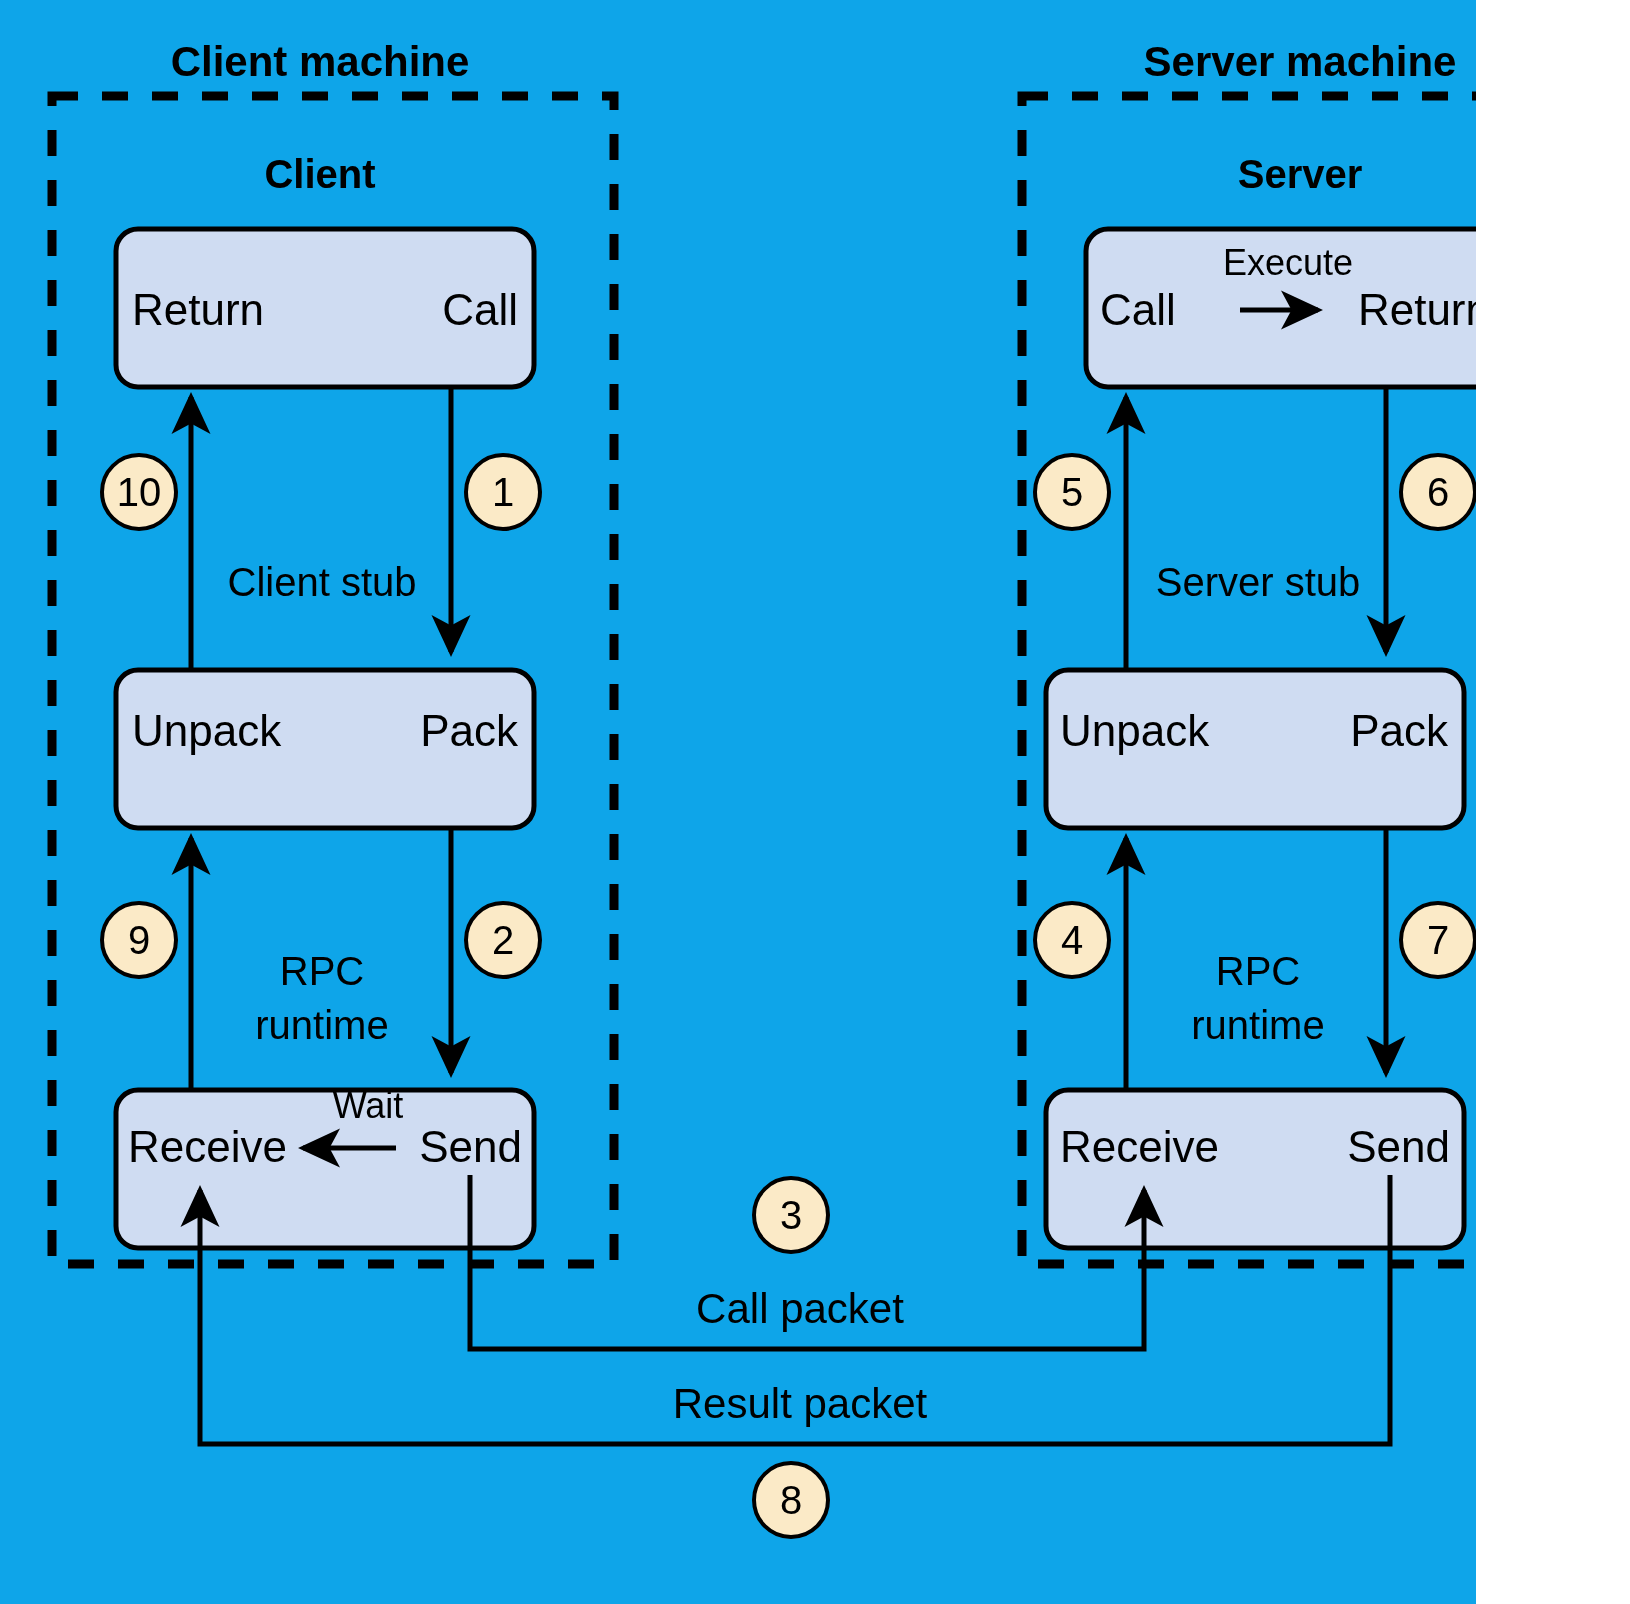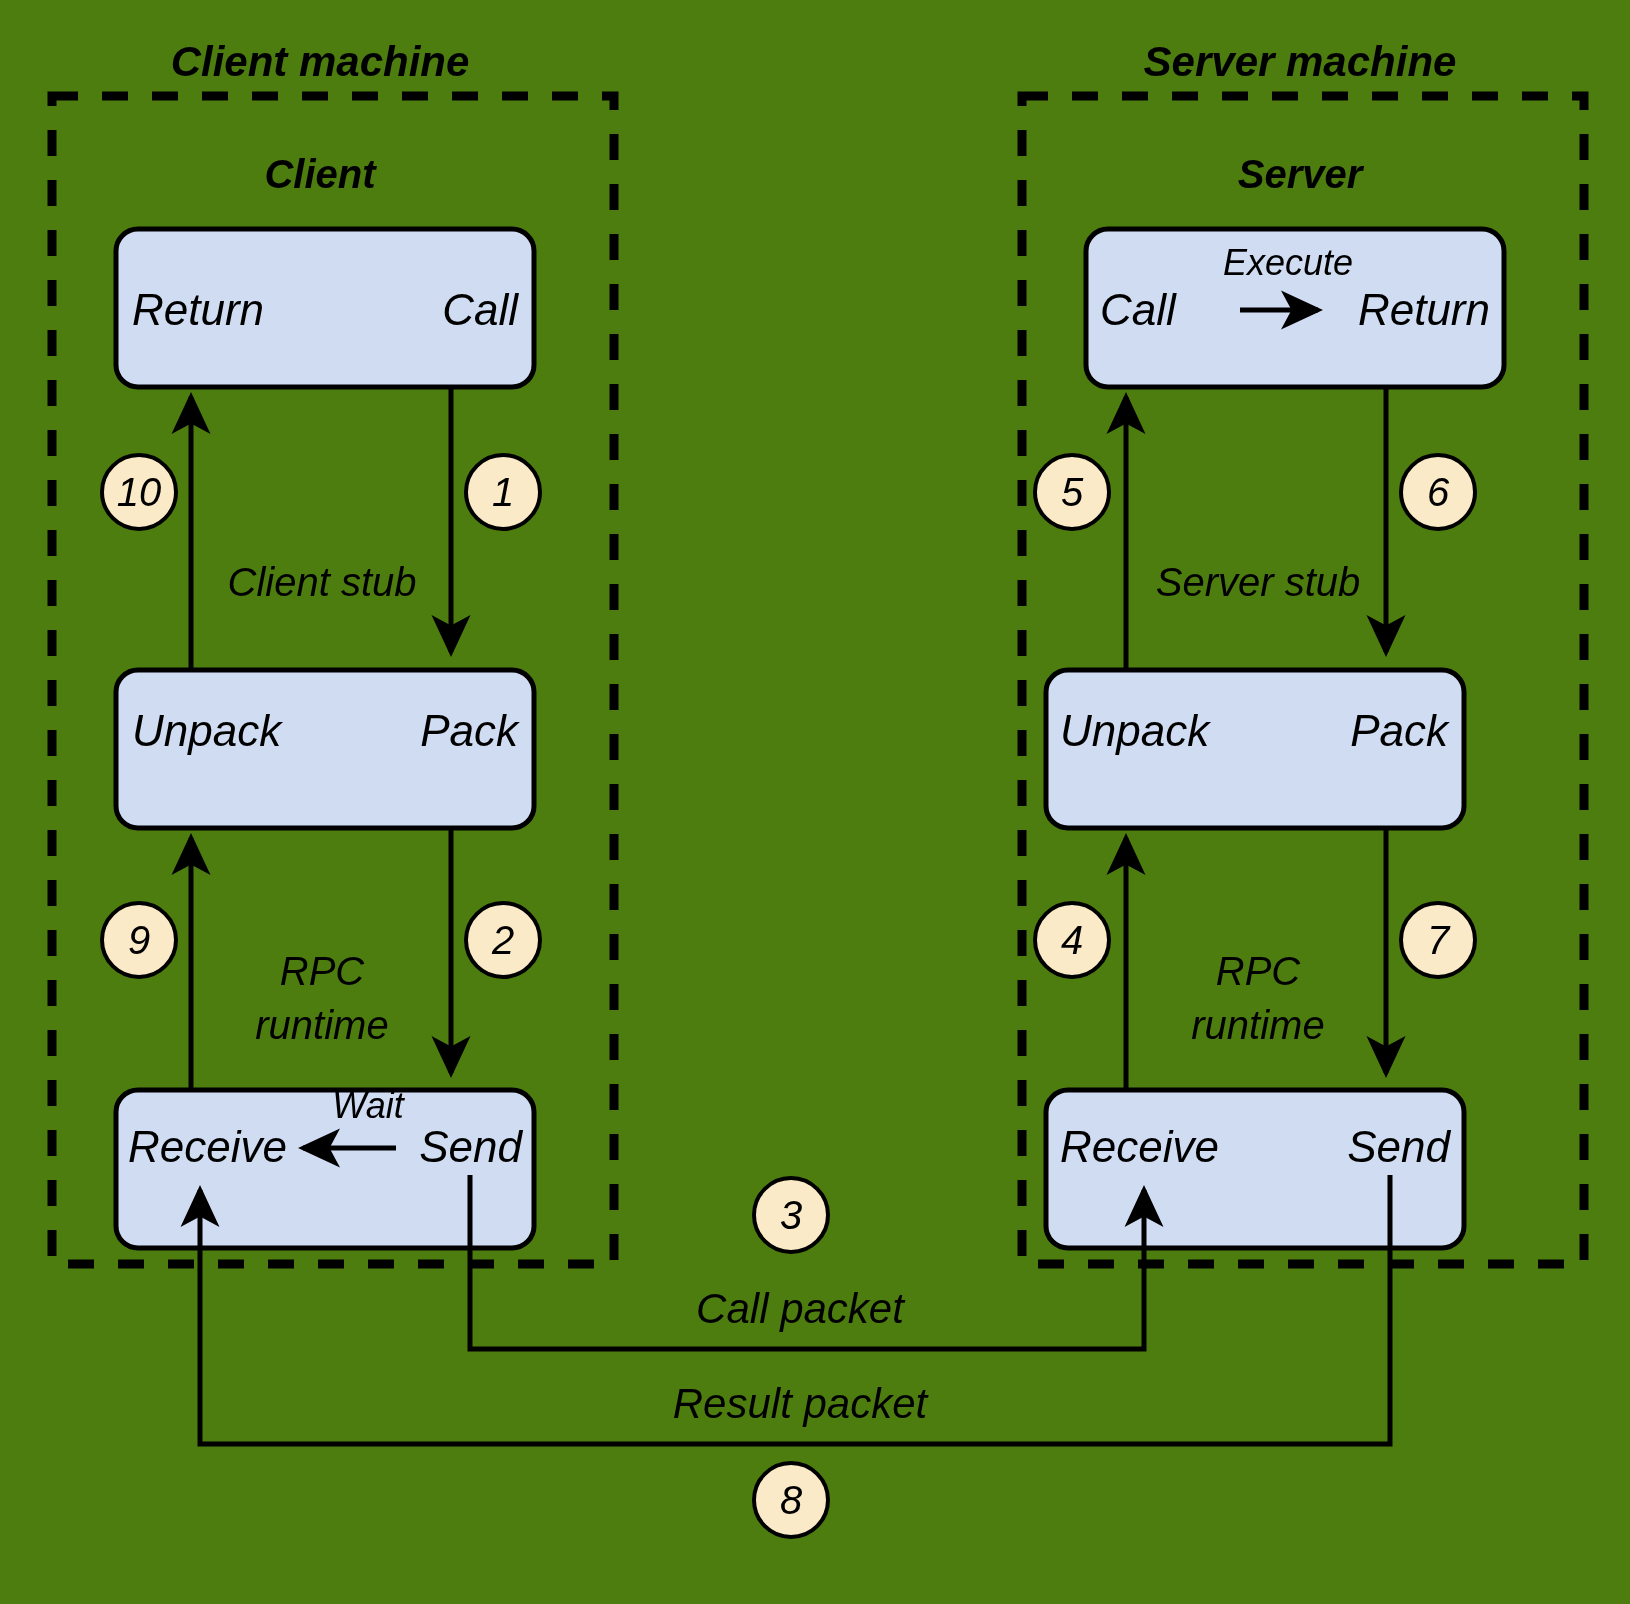--- a/index.html
+++ b/index.html
@@ -5,25 +5,24 @@
   html, body {
     margin: 0;
     padding: 0;
     background: #ffffff;
   }
   body {
     font-family: "Liberation Sans", sans-serif;
   }
   #diagram-root {
     position: relative;
-    width: 1630px;
+    width: 1476px;
     height: 1604px;
-    background: #4d7c0f;
+    background: #0ea5e9;
     overflow: hidden;
-    font-style: italic;
   }
   svg.diagram {
     display: block;
     width: 1630px;
     height: 1604px;
   }
   .machine-title {
     font-family: "Liberation Sans", sans-serif;
     font-weight: bold;
     font-size: 42px;

